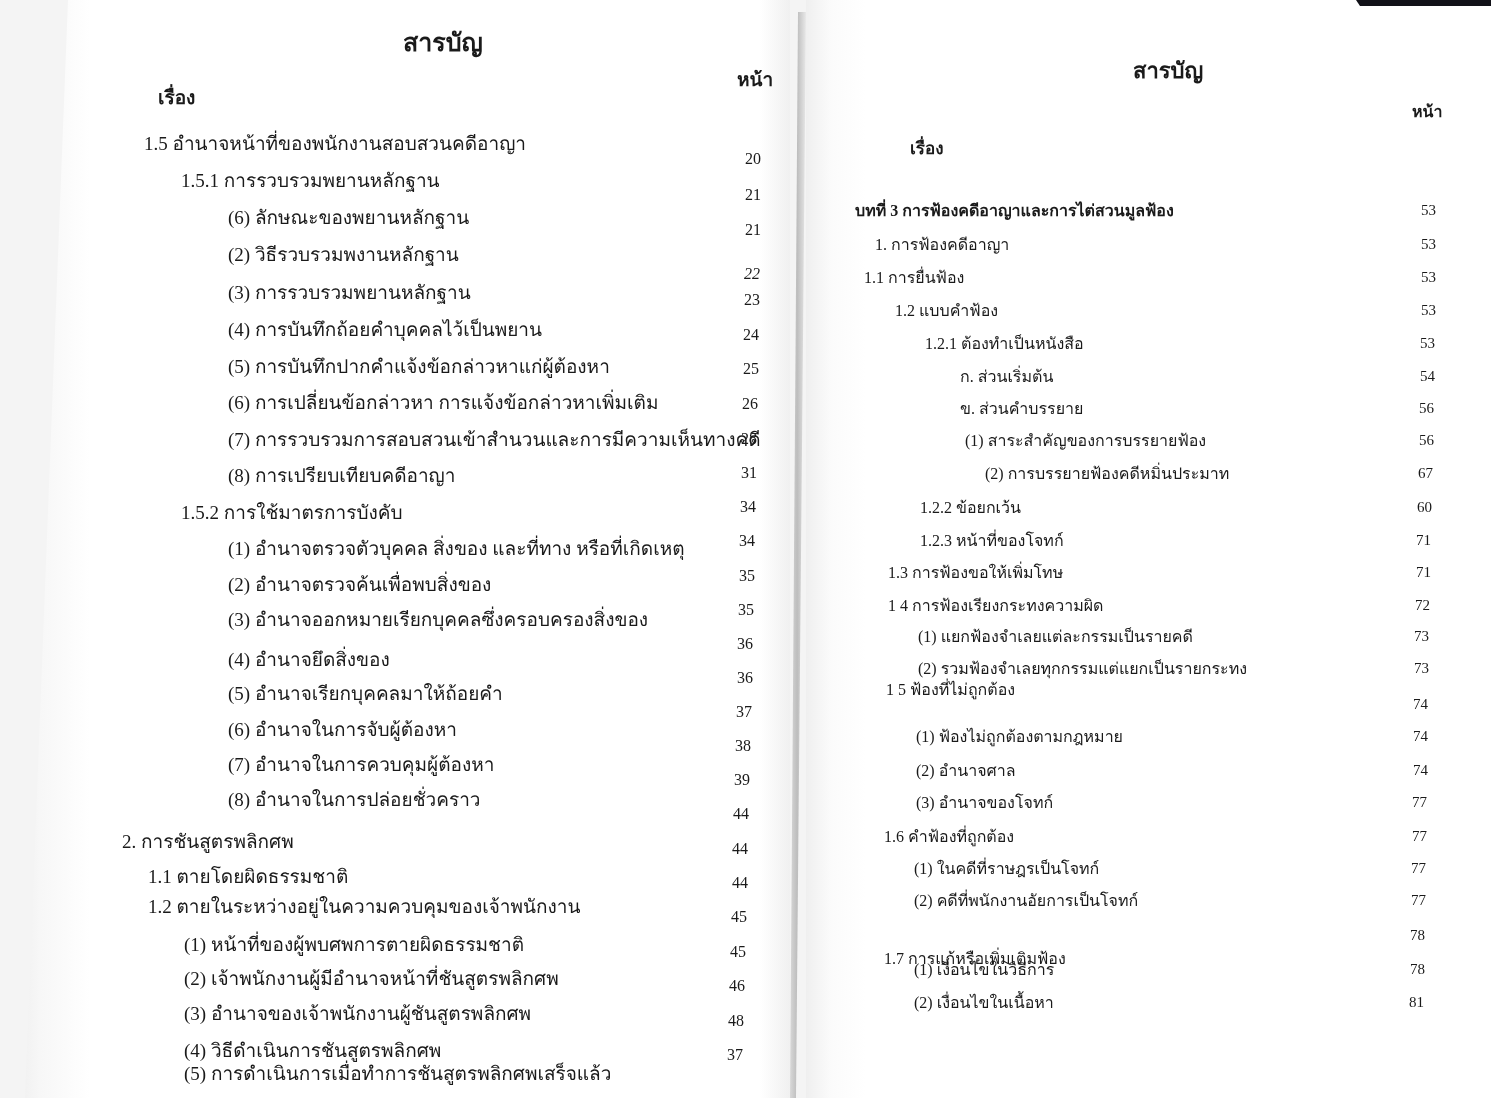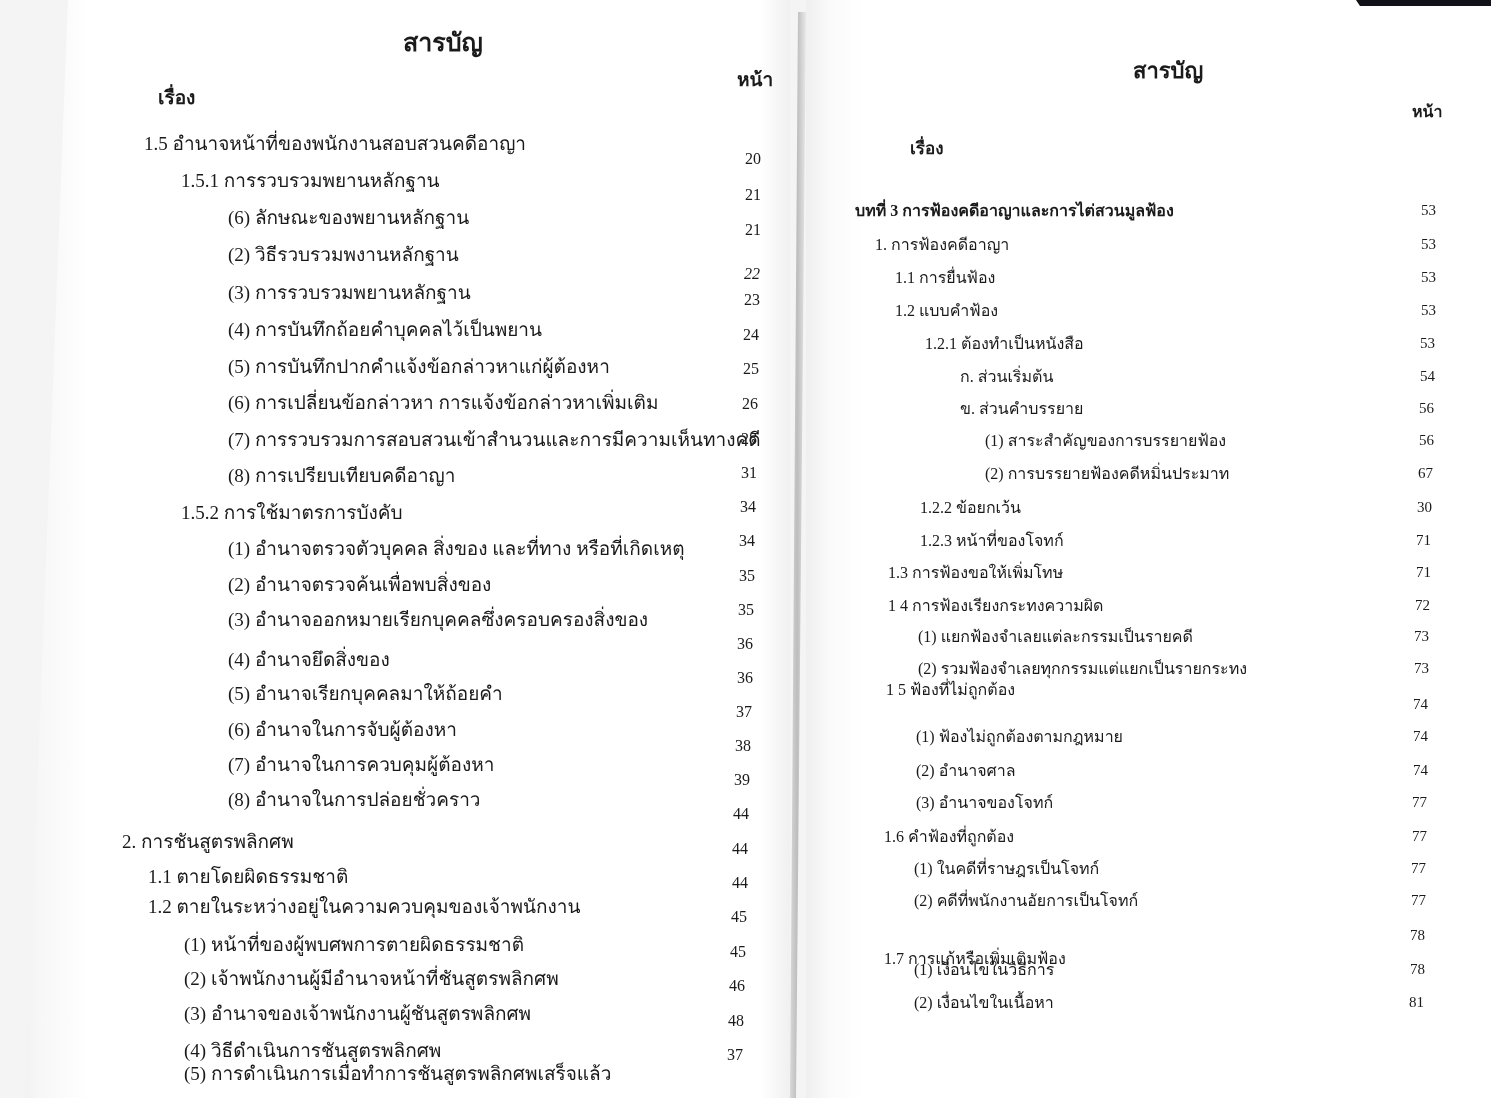--- a/index.html
+++ b/index.html
@@ -110,36 +110,36 @@
 
 <div class="r">
   <div class="t title" style="left:1133px; top:60px; font-size:22px;">สารบัญ</div>
   <div class="t hdr" style="left:1412px; top:104px; font-size:16px;">หน้า</div>
   <div class="t hdr" style="left:910px; top:140px; font-size:17px;">เรื่อง</div>
   <div id="right-entries">
       <div class="t chapter" style="left: 855px; top: 203px;">บทที่ 3 การฟ้องคดีอาญาและการไต่สวนมูลฟ้อง</div>
       <div class="t num" style="left: 1421px; top: 203px;">53</div>
       <div class="t" style="left: 875px; top: 237px;">1.  การฟ้องคดีอาญา</div>
       <div class="t num" style="left: 1421px; top: 237px;">53</div>
-      <div class="t" style="left: 895px; top: 270px;">1.1  การยื่นฟ้อง</div>
+      <div class="t" style="left: 864px; top: 270px;">1.1  การยื่นฟ้อง</div>
       <div class="t num" style="left: 1421px; top: 270px;">53</div>
       <div class="t" style="left: 895px; top: 303px;">1.2  แบบคำฟ้อง</div>
       <div class="t num" style="left: 1421px; top: 303px;">53</div>
       <div class="t" style="left: 925px; top: 336px;">1.2.1  ต้องทำเป็นหนังสือ</div>
       <div class="t num" style="left: 1420px; top: 336px;">53</div>
       <div class="t" style="left: 960px; top: 369px;">ก.  ส่วนเริ่มต้น</div>
       <div class="t num" style="left: 1420px; top: 369px;">54</div>
       <div class="t" style="left: 960px; top: 401px;">ข.  ส่วนคำบรรยาย</div>
       <div class="t num" style="left: 1419px; top: 401px;">56</div>
-      <div class="t" style="left: 985px; top: 433px;">(1)  สาระสำคัญของการบรรยายฟ้อง</div>
+      <div class="t" style="left: 965px; top: 433px;">(1)  สาระสำคัญของการบรรยายฟ้อง</div>
       <div class="t num" style="left: 1419px; top: 433px;">56</div>
       <div class="t" style="left: 985px; top: 466px;">(2)  การบรรยายฟ้องคดีหมิ่นประมาท</div>
       <div class="t num" style="left: 1418px; top: 466px;">67</div>
       <div class="t" style="left: 920px; top: 500px;">1.2.2  ข้อยกเว้น</div>
-      <div class="t num" style="left: 1417px; top: 500px;">30</div>
+      <div class="t num" style="left: 1417px; top: 500px;">60</div>
       <div class="t" style="left: 920px; top: 533px;">1.2.3  หน้าที่ของโจทก์</div>
       <div class="t num" style="left: 1416px; top: 533px;">71</div>
       <div class="t" style="left: 888px; top: 565px;">1.3  การฟ้องขอให้เพิ่มโทษ</div>
       <div class="t num" style="left: 1416px; top: 565px;">71</div>
       <div class="t" style="left: 888px; top: 598px;">1 4  การฟ้องเรียงกระทงความผิด</div>
       <div class="t num" style="left: 1415px; top: 598px;">72</div>
       <div class="t" style="left: 918px; top: 629px;">(1)  แยกฟ้องจำเลยแต่ละกรรมเป็นรายคดี</div>
       <div class="t num" style="left: 1414px; top: 629px;">73</div>
       <div class="t" style="left: 918px; top: 661px;">(2)  รวมฟ้องจำเลยทุกกรรมแต่แยกเป็นรายกระทง</div>
       <div class="t num" style="left: 1414px; top: 661px;">73</div>

